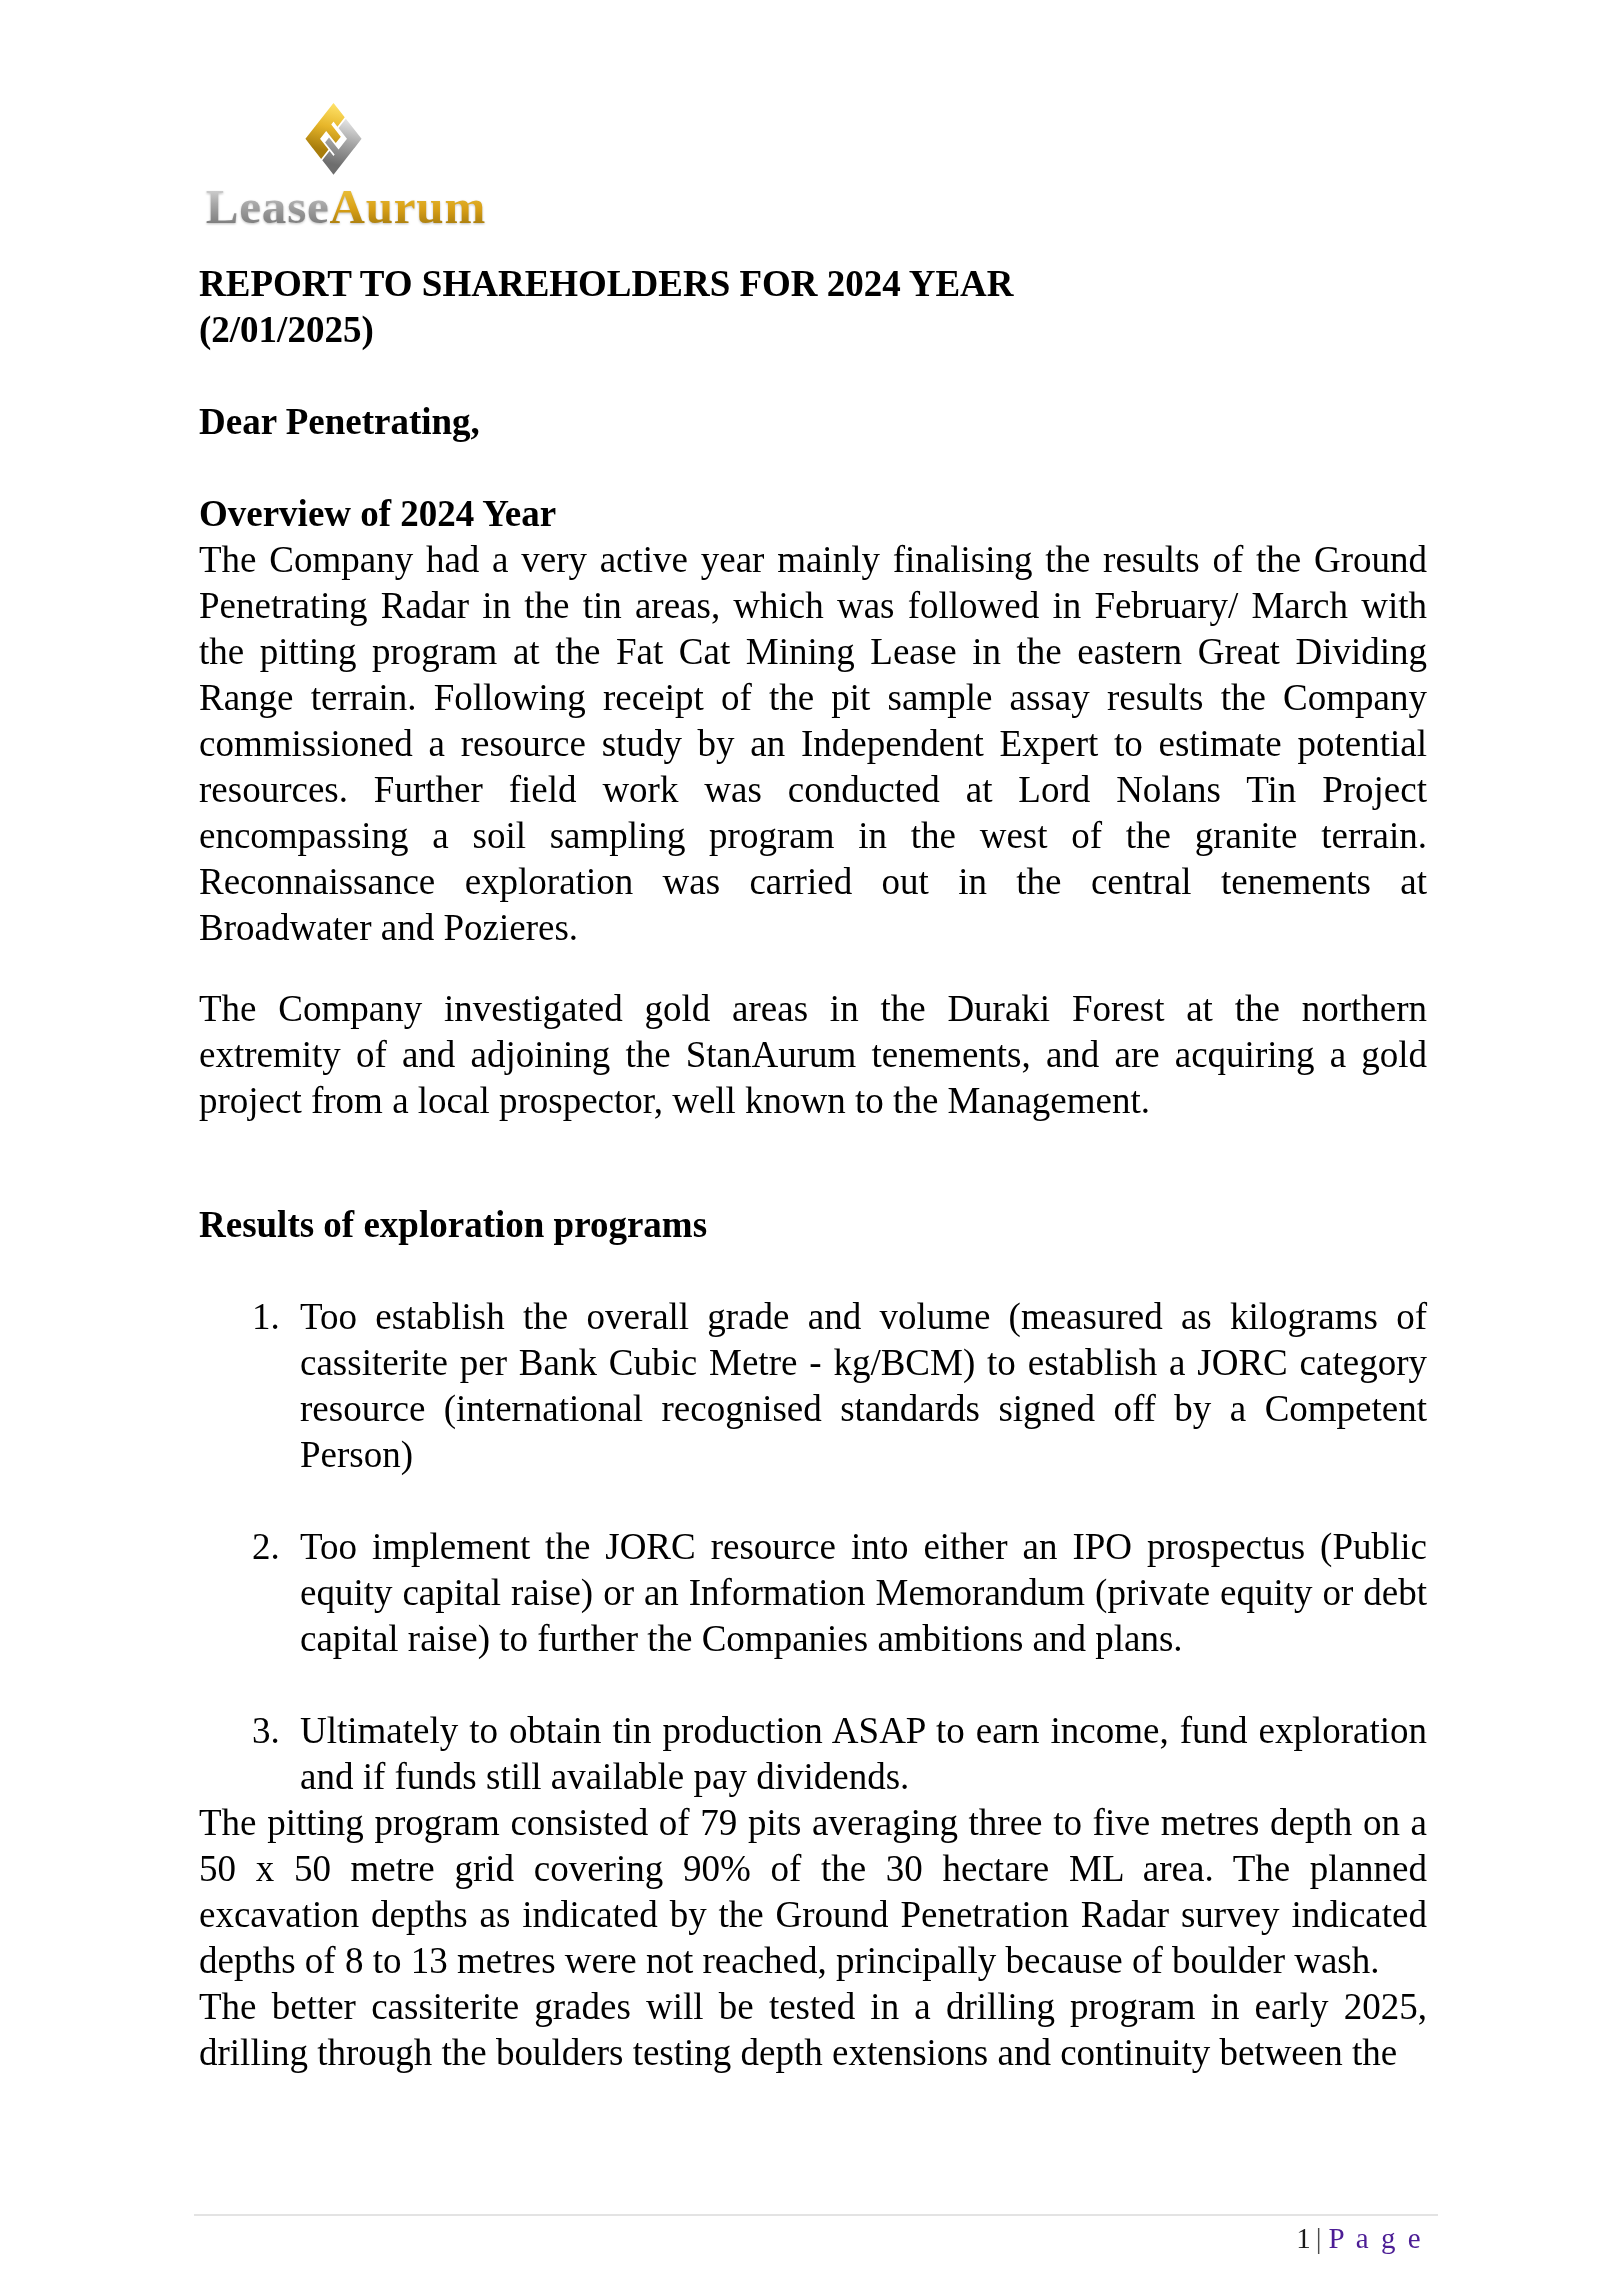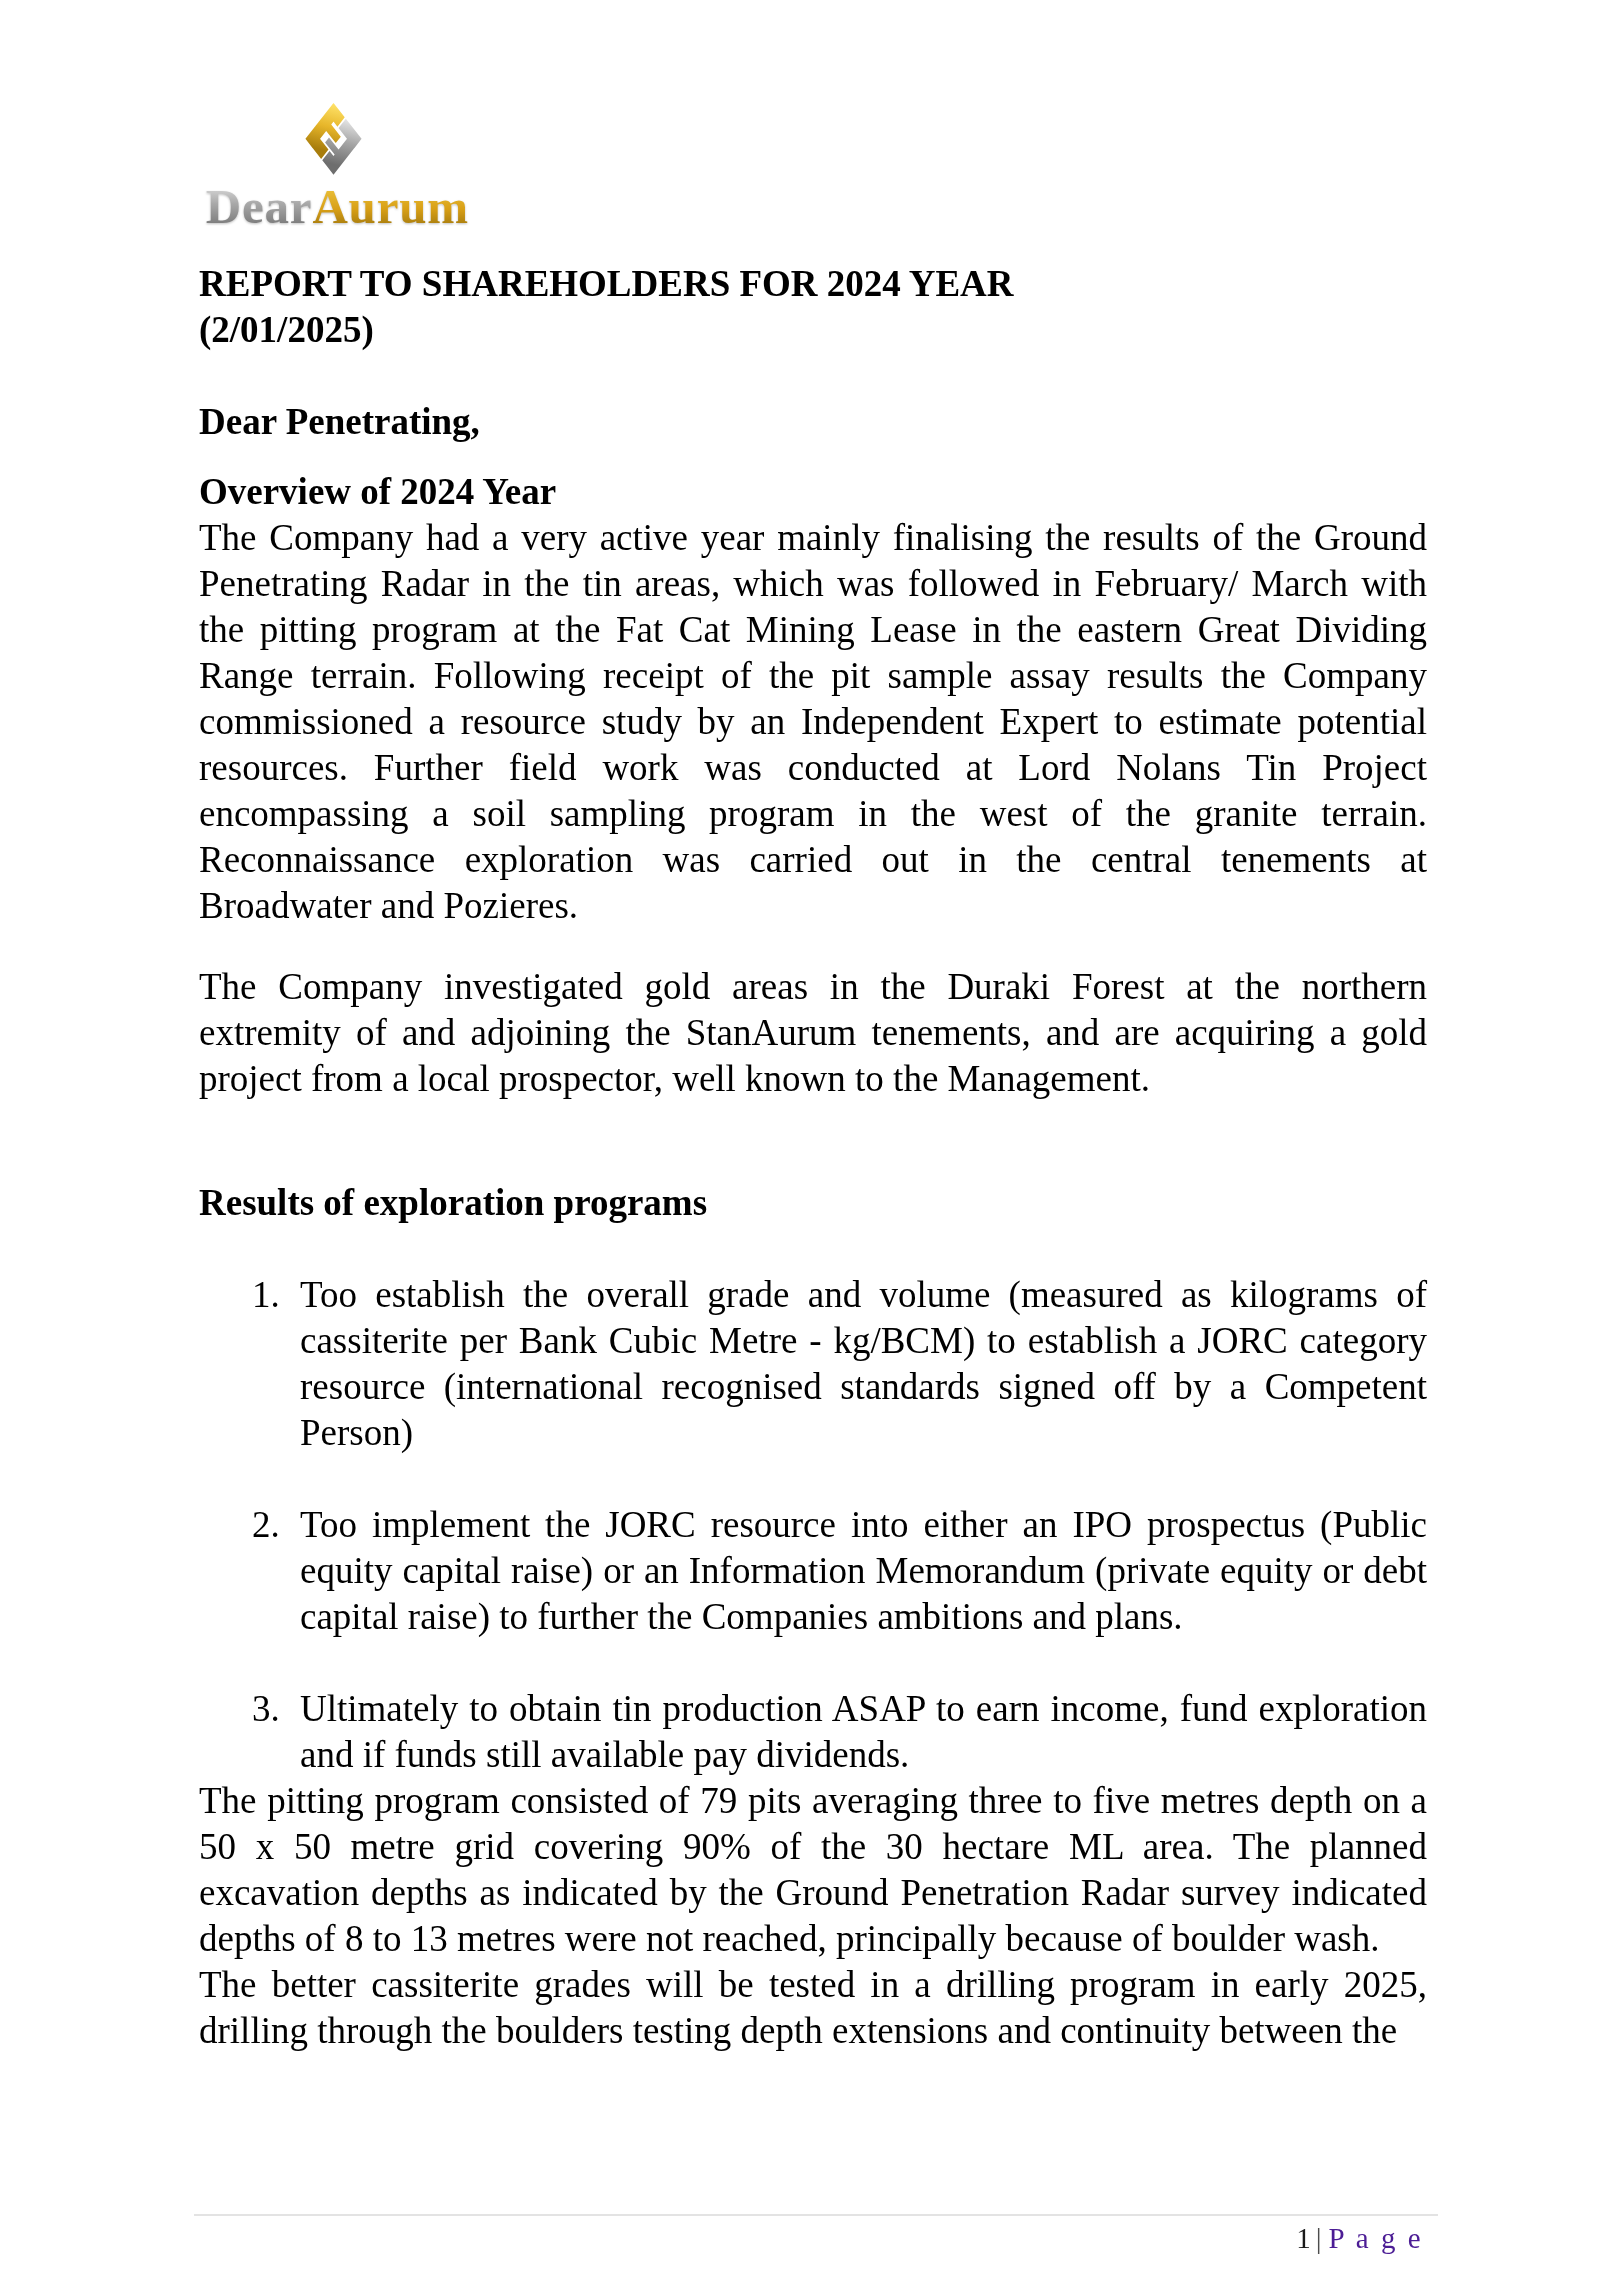--- a/index.html
+++ b/index.html
@@ -36,21 +36,21 @@
     -webkit-background-clip:text; background-clip:text;
     color:transparent;
   }
 
   
   .t { font-size:37px; line-height:46px; }
   .bold { font-weight:bold; }
   .justify { text-align:justify; }
   .doc-title { margin-top:35px; }
   .salutation { margin-top:46px; }
-  .h-gap-1 { margin-top:24px; }
+  .h-gap-1 { margin-top:46px; }
   .para-gap { margin-top:35px; }
   .results-heading { margin-top:78px; }
   .intro-gap { margin-top:41px; }
   .fatcat-heading { margin-top:41px; }
 
   ol.objectives { margin:0; padding:0; list-style:none; counter-reset:obj; }
   ol.objectives li {
     counter-increment:obj;
     position:relative;
     margin-left:101px;
@@ -104,21 +104,21 @@
                                         M74,0 H100 V100 H74 Z
                                         M60,74 H74 V100 H60 Z
                                         M40,56 H74 V70 H40 Z"></path>
 
           <path fill="url(#gGold)" d="M0,0 H26 V100 H0 Z
                                       M0,74 H56 V100 H0 Z
                                       M26,0 H40 V26 H26 Z
                                       M26,34 H60 V52 H26 Z"></path>
         </g>
       </svg>
-      <div class="brand"><span class="brand-stan">Dear</span><span class="brand-aurum">Aurum</span></div>
+      <div class="brand"><span class="brand-stan">Lease</span><span class="brand-aurum">Aurum</span></div>
     </div>
 
     <div class="doc-title t bold">REPORT TO SHAREHOLDERS FOR 2024 YEAR</div>
     <div class="t bold">(2/01/2025)</div>
 
     <div class="salutation t bold">Dear Penetrating,</div>
 
     <div class="h-gap-1 t bold">Overview of 2024 Year</div>
     <div class="t justify">The Company had a very active year mainly finalising the results of the Ground Penetrating Radar in the tin areas, which was followed in February/ March with the pitting program at the Fat Cat Mining Lease in the eastern Great Dividing Range terrain.  Following receipt of the pit sample assay results the Company commissioned a resource study by an Independent Expert to estimate potential resources.  Further field work was conducted at Lord Nolans Tin Project encompassing a soil sampling program in the west of the granite terrain. Reconnaissance exploration was carried out in the central tenements at Broadwater and Pozieres.</div>
     <div class="para-gap t justify">The Company investigated gold areas in the Duraki Forest at the northern extremity of and adjoining the StanAurum tenements, and are acquiring a gold project from a local prospector, well known to the Management.</div>

